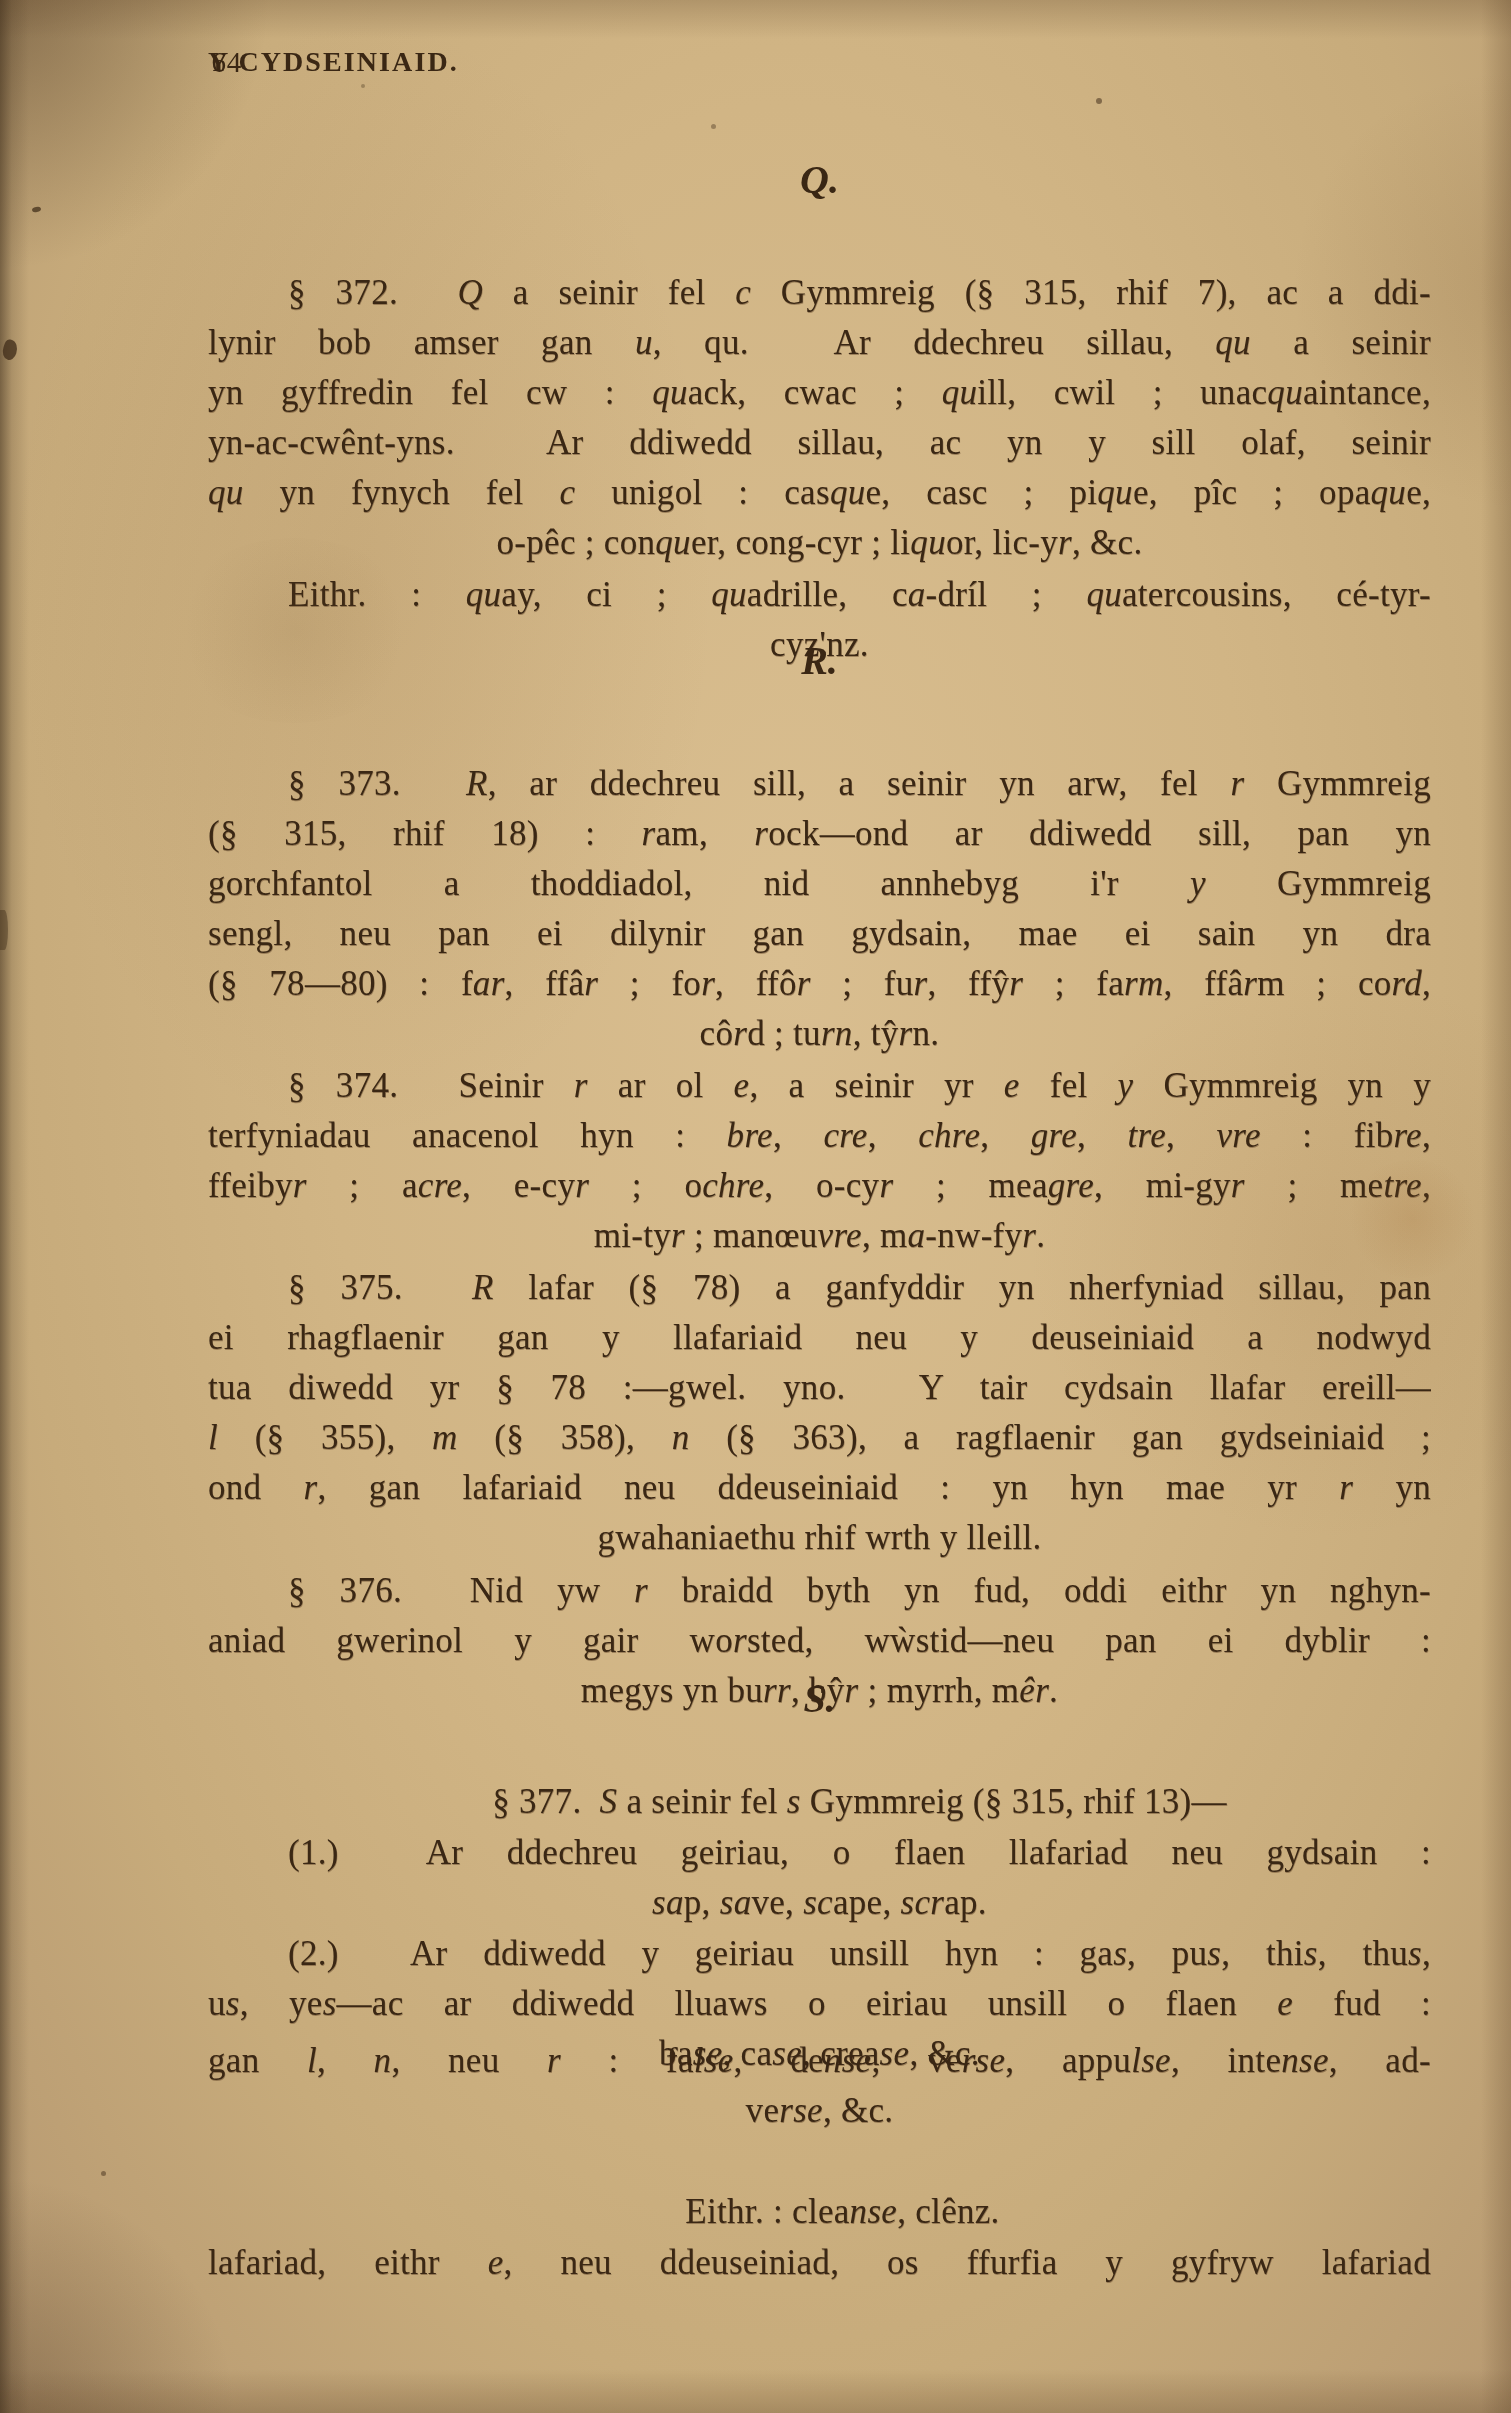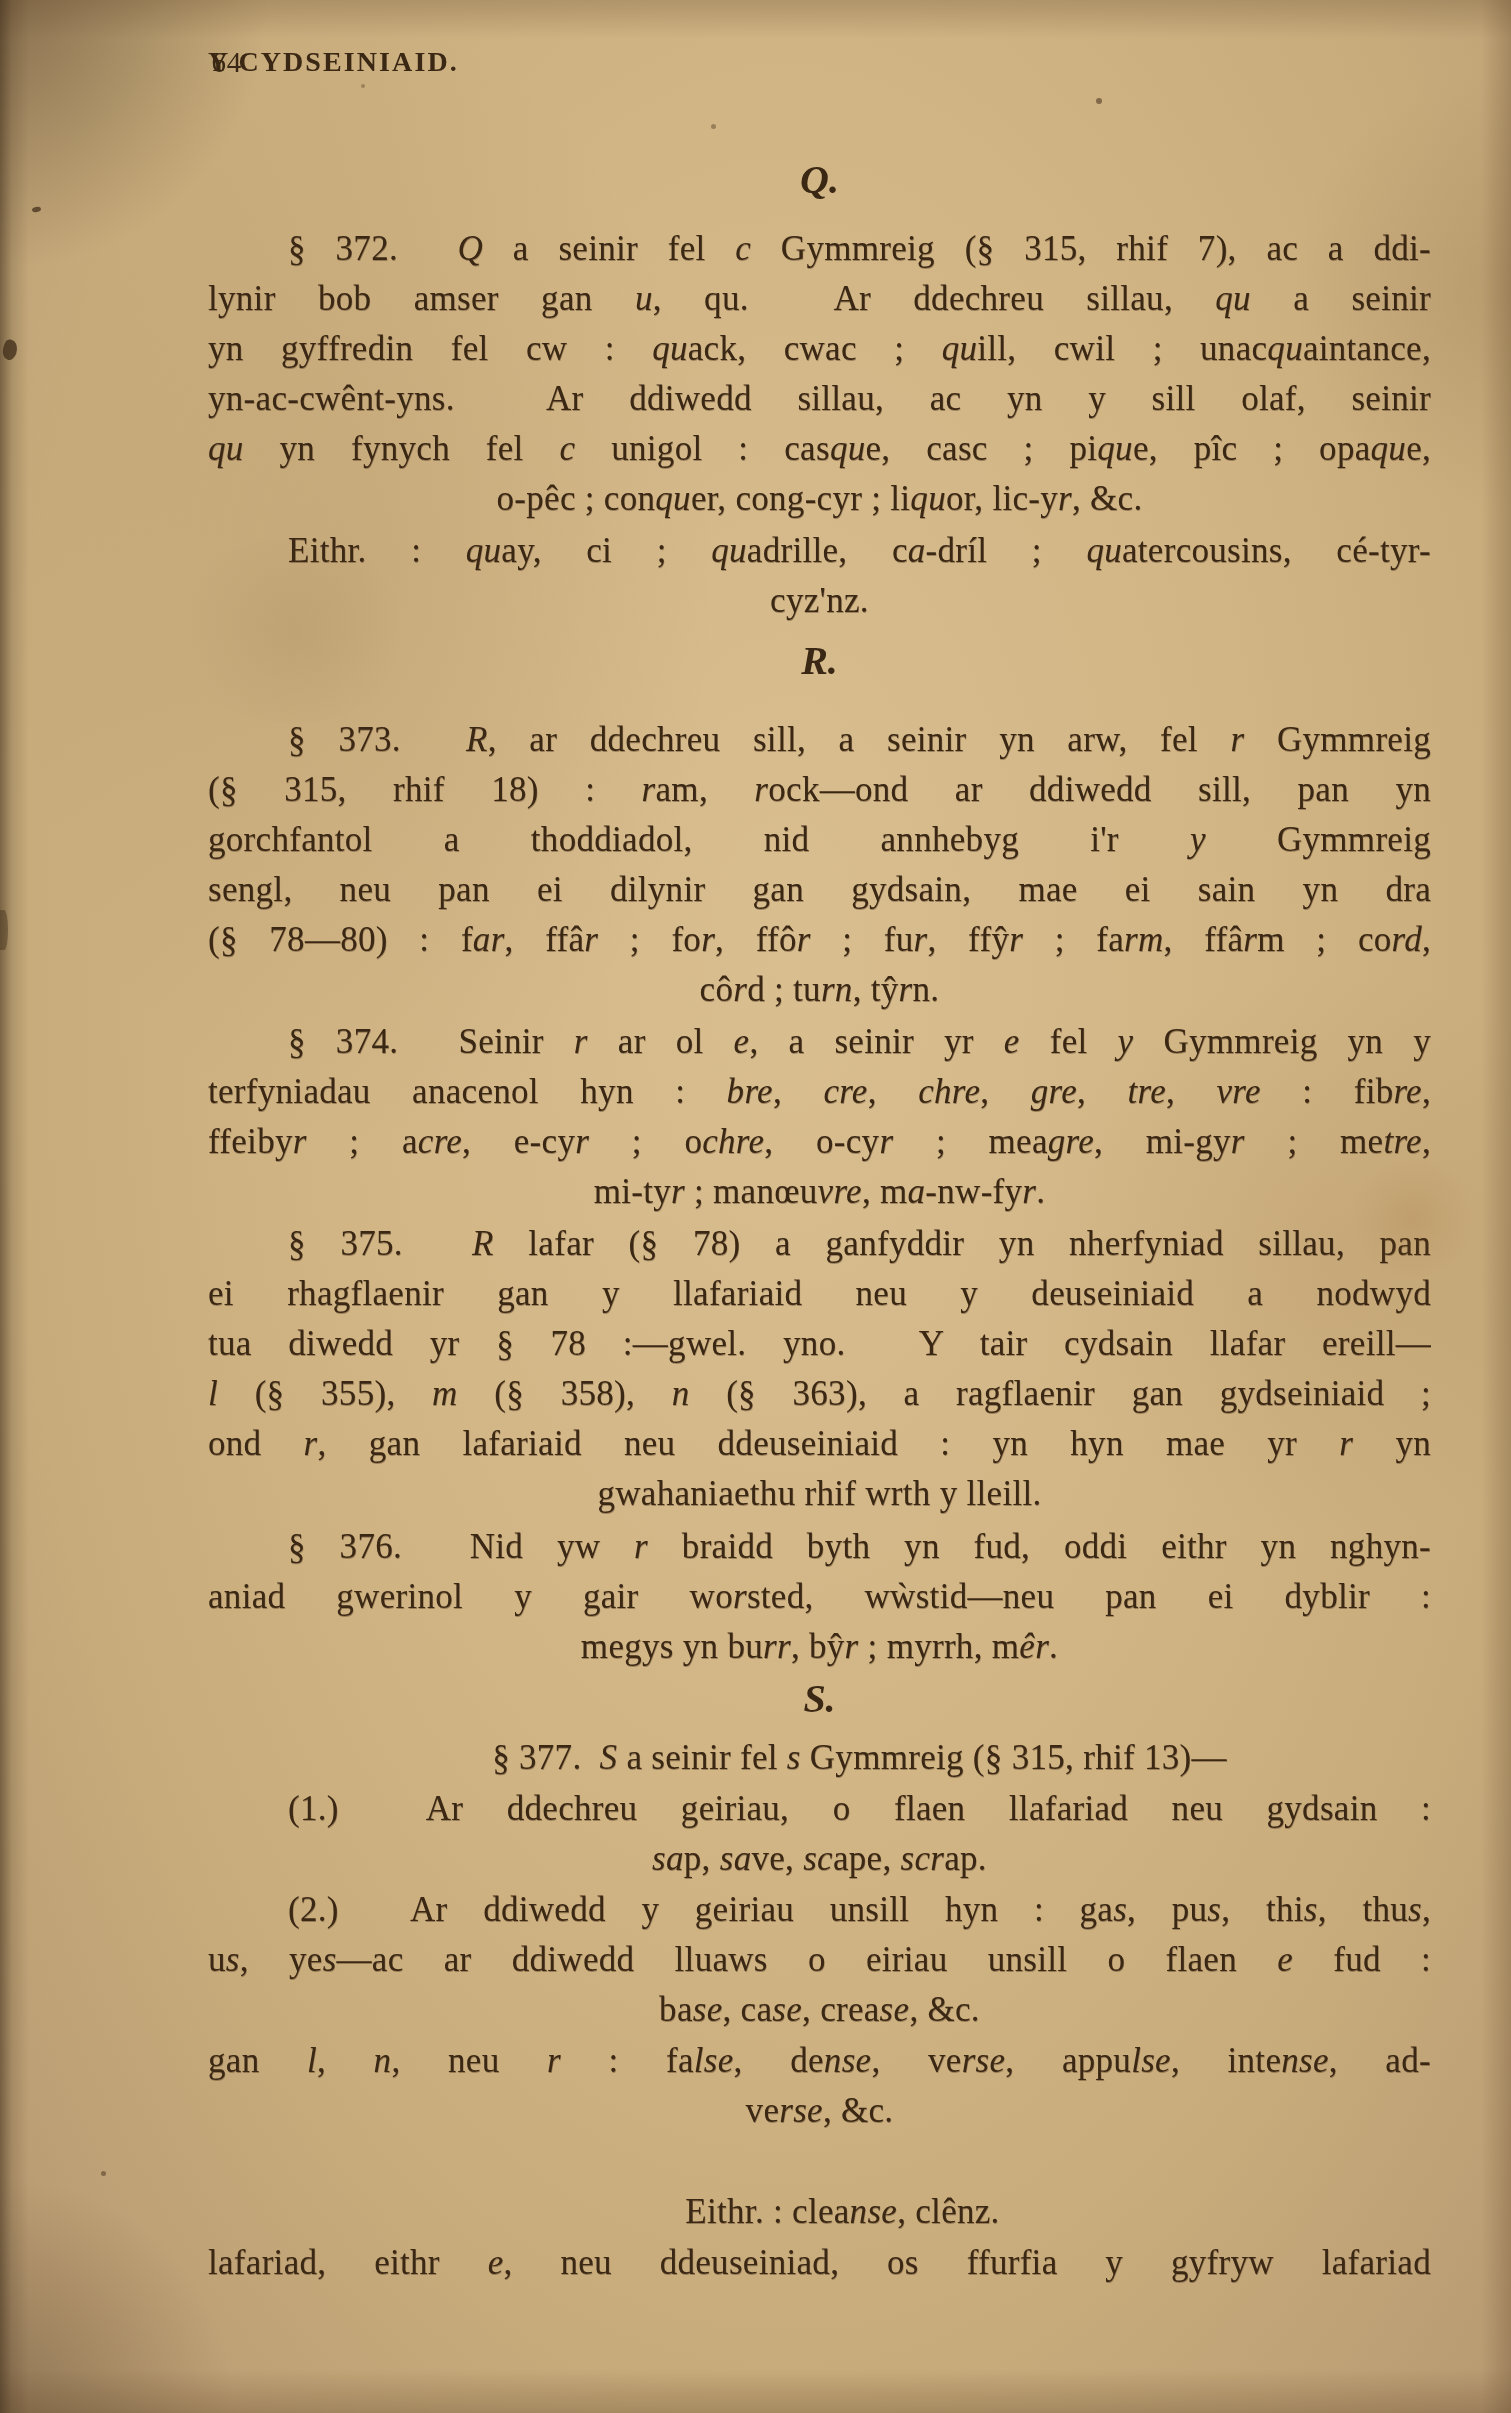--- a/index.html
+++ b/index.html
@@ -30,21 +30,21 @@
        font-size:29px;line-height:44px;}
   .hdr .pn{position:absolute;left:3.4px;top:0;letter-spacing:0.8px;}
   .hdr .rt{display:block;letter-spacing:2.1px;font-weight:600;font-size:28px;}
   .shead{position:absolute;left:208px;width:1223px;text-align:center;
          font-style:italic;font-weight:600;font-size:40px;line-height:47px;}
   .para{position:absolute;left:208px;width:1223px;font-size:35px;line-height:50px;
         letter-spacing:0.3px;}
   .ln{text-align:justify;text-align-last:justify;height:50px;overflow:hidden;
       text-shadow:0.5px 0.7px 0.6px rgba(56,30,8,.35);}
   .end{text-align:center;text-align-last:auto;}
-  .ind{text-indent:80px;}
+  .ind{text-indent:80px;margin-top:44px;}
   .ind2{text-indent:46px;}
   i{font-style:italic;}
   
   .spk{position:absolute;background:#43301b;border-radius:50%;pointer-events:none;}
   .spk1{left:32px;top:207px;width:9.2px;height:5px;opacity:.75;transform:rotate(-12deg);}
   .spk2{left:3.4px;top:340px;width:14.3px;height:20px;opacity:.8;border-radius:30% 60% 45% 55%;transform:rotate(18deg);}
   .spk3{left:0px;top:910px;width:7.6px;height:40px;opacity:.45;border-radius:0 60% 60% 0;}
   .spk4{left:1096px;top:98px;width:5.9px;height:5.9px;opacity:.55;}
   .spk5{left:711px;top:124px;width:5px;height:5px;opacity:.4;}
   .spk6{left:101px;top:2171px;width:5px;height:5px;opacity:.5;}

